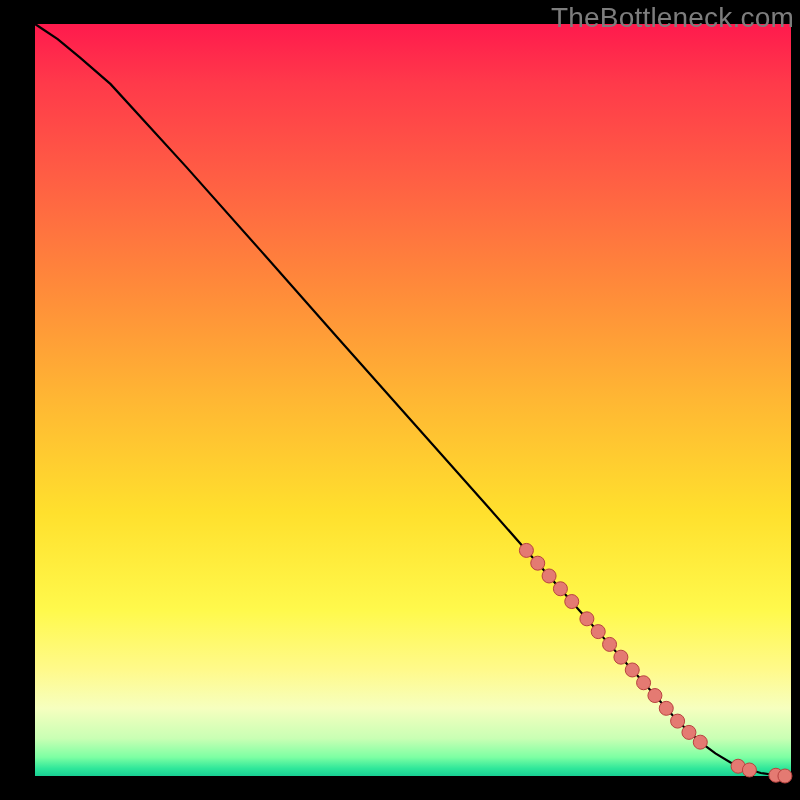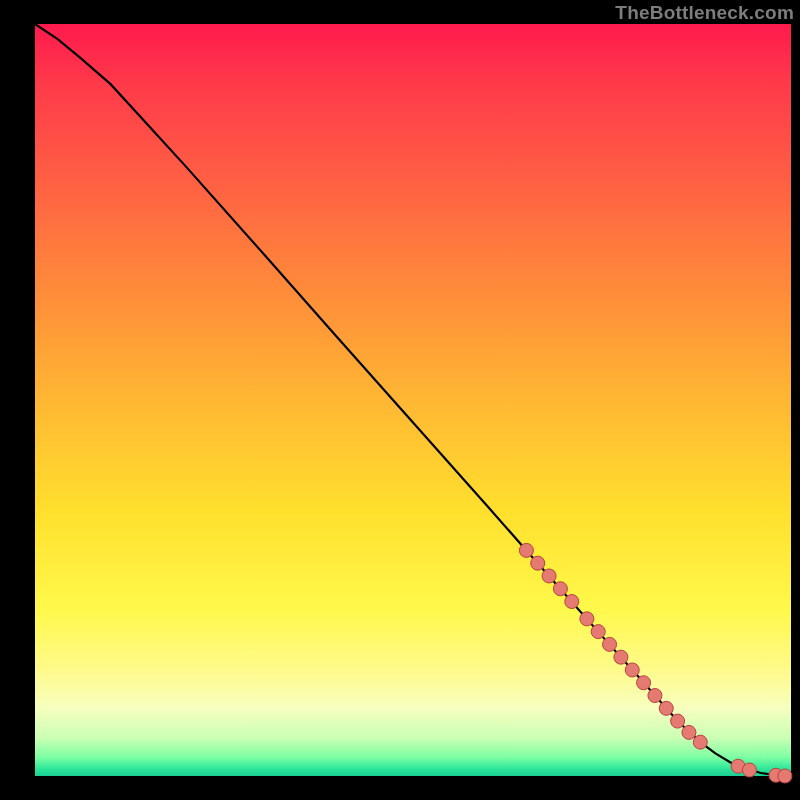--- a/index.html
+++ b/index.html
@@ -40,22 +40,22 @@
       #7dffa3 97.5%,
       #2fe79a 99%,
       #18cf93 100%
     );
   }
   .watermark {
     position: absolute;
     top: 2px;
     right: 6px;
     font-family: Arial, Helvetica, sans-serif;
-    font-size: 19px;
-    font-weight: bold;
+    font-size: 28px;
+    font-weight: normal;
     color: #7d7d7d;
     letter-spacing: 0.2px;
     user-select: none;
   }
   svg.overlay {
     position: absolute;
     left: 35px;
     top: 24px;
     width: 756px;
     height: 752px;

